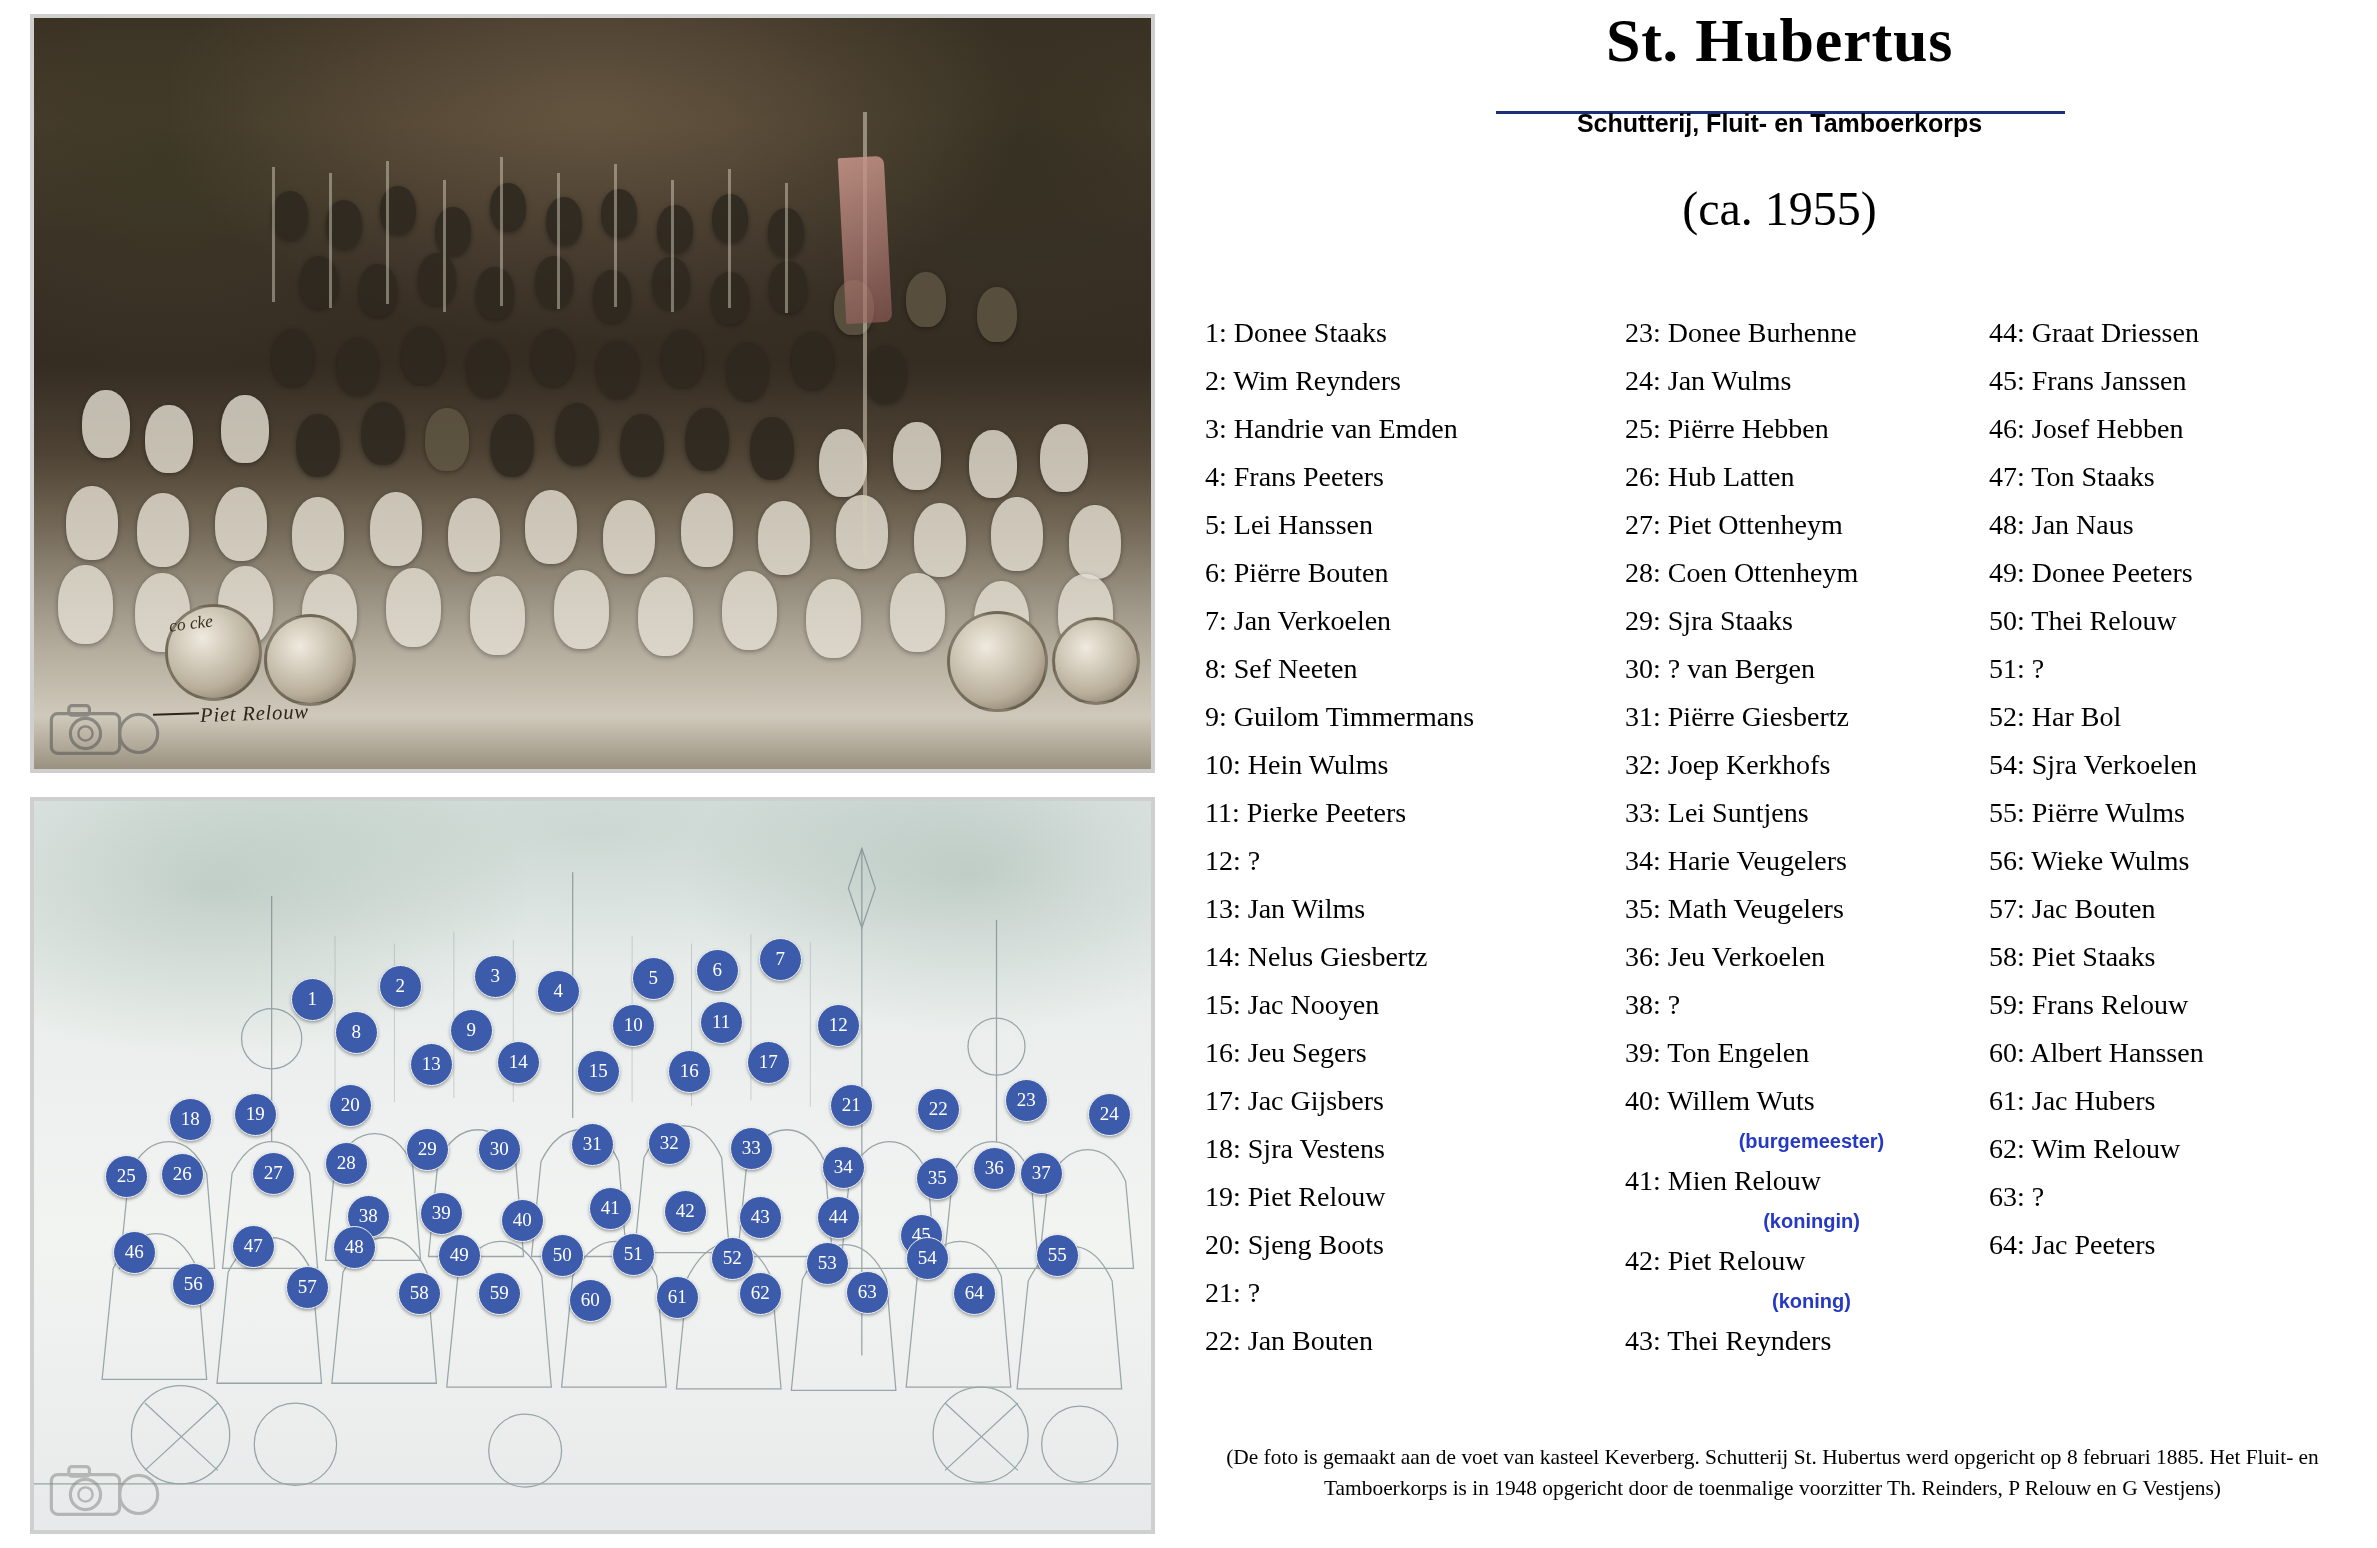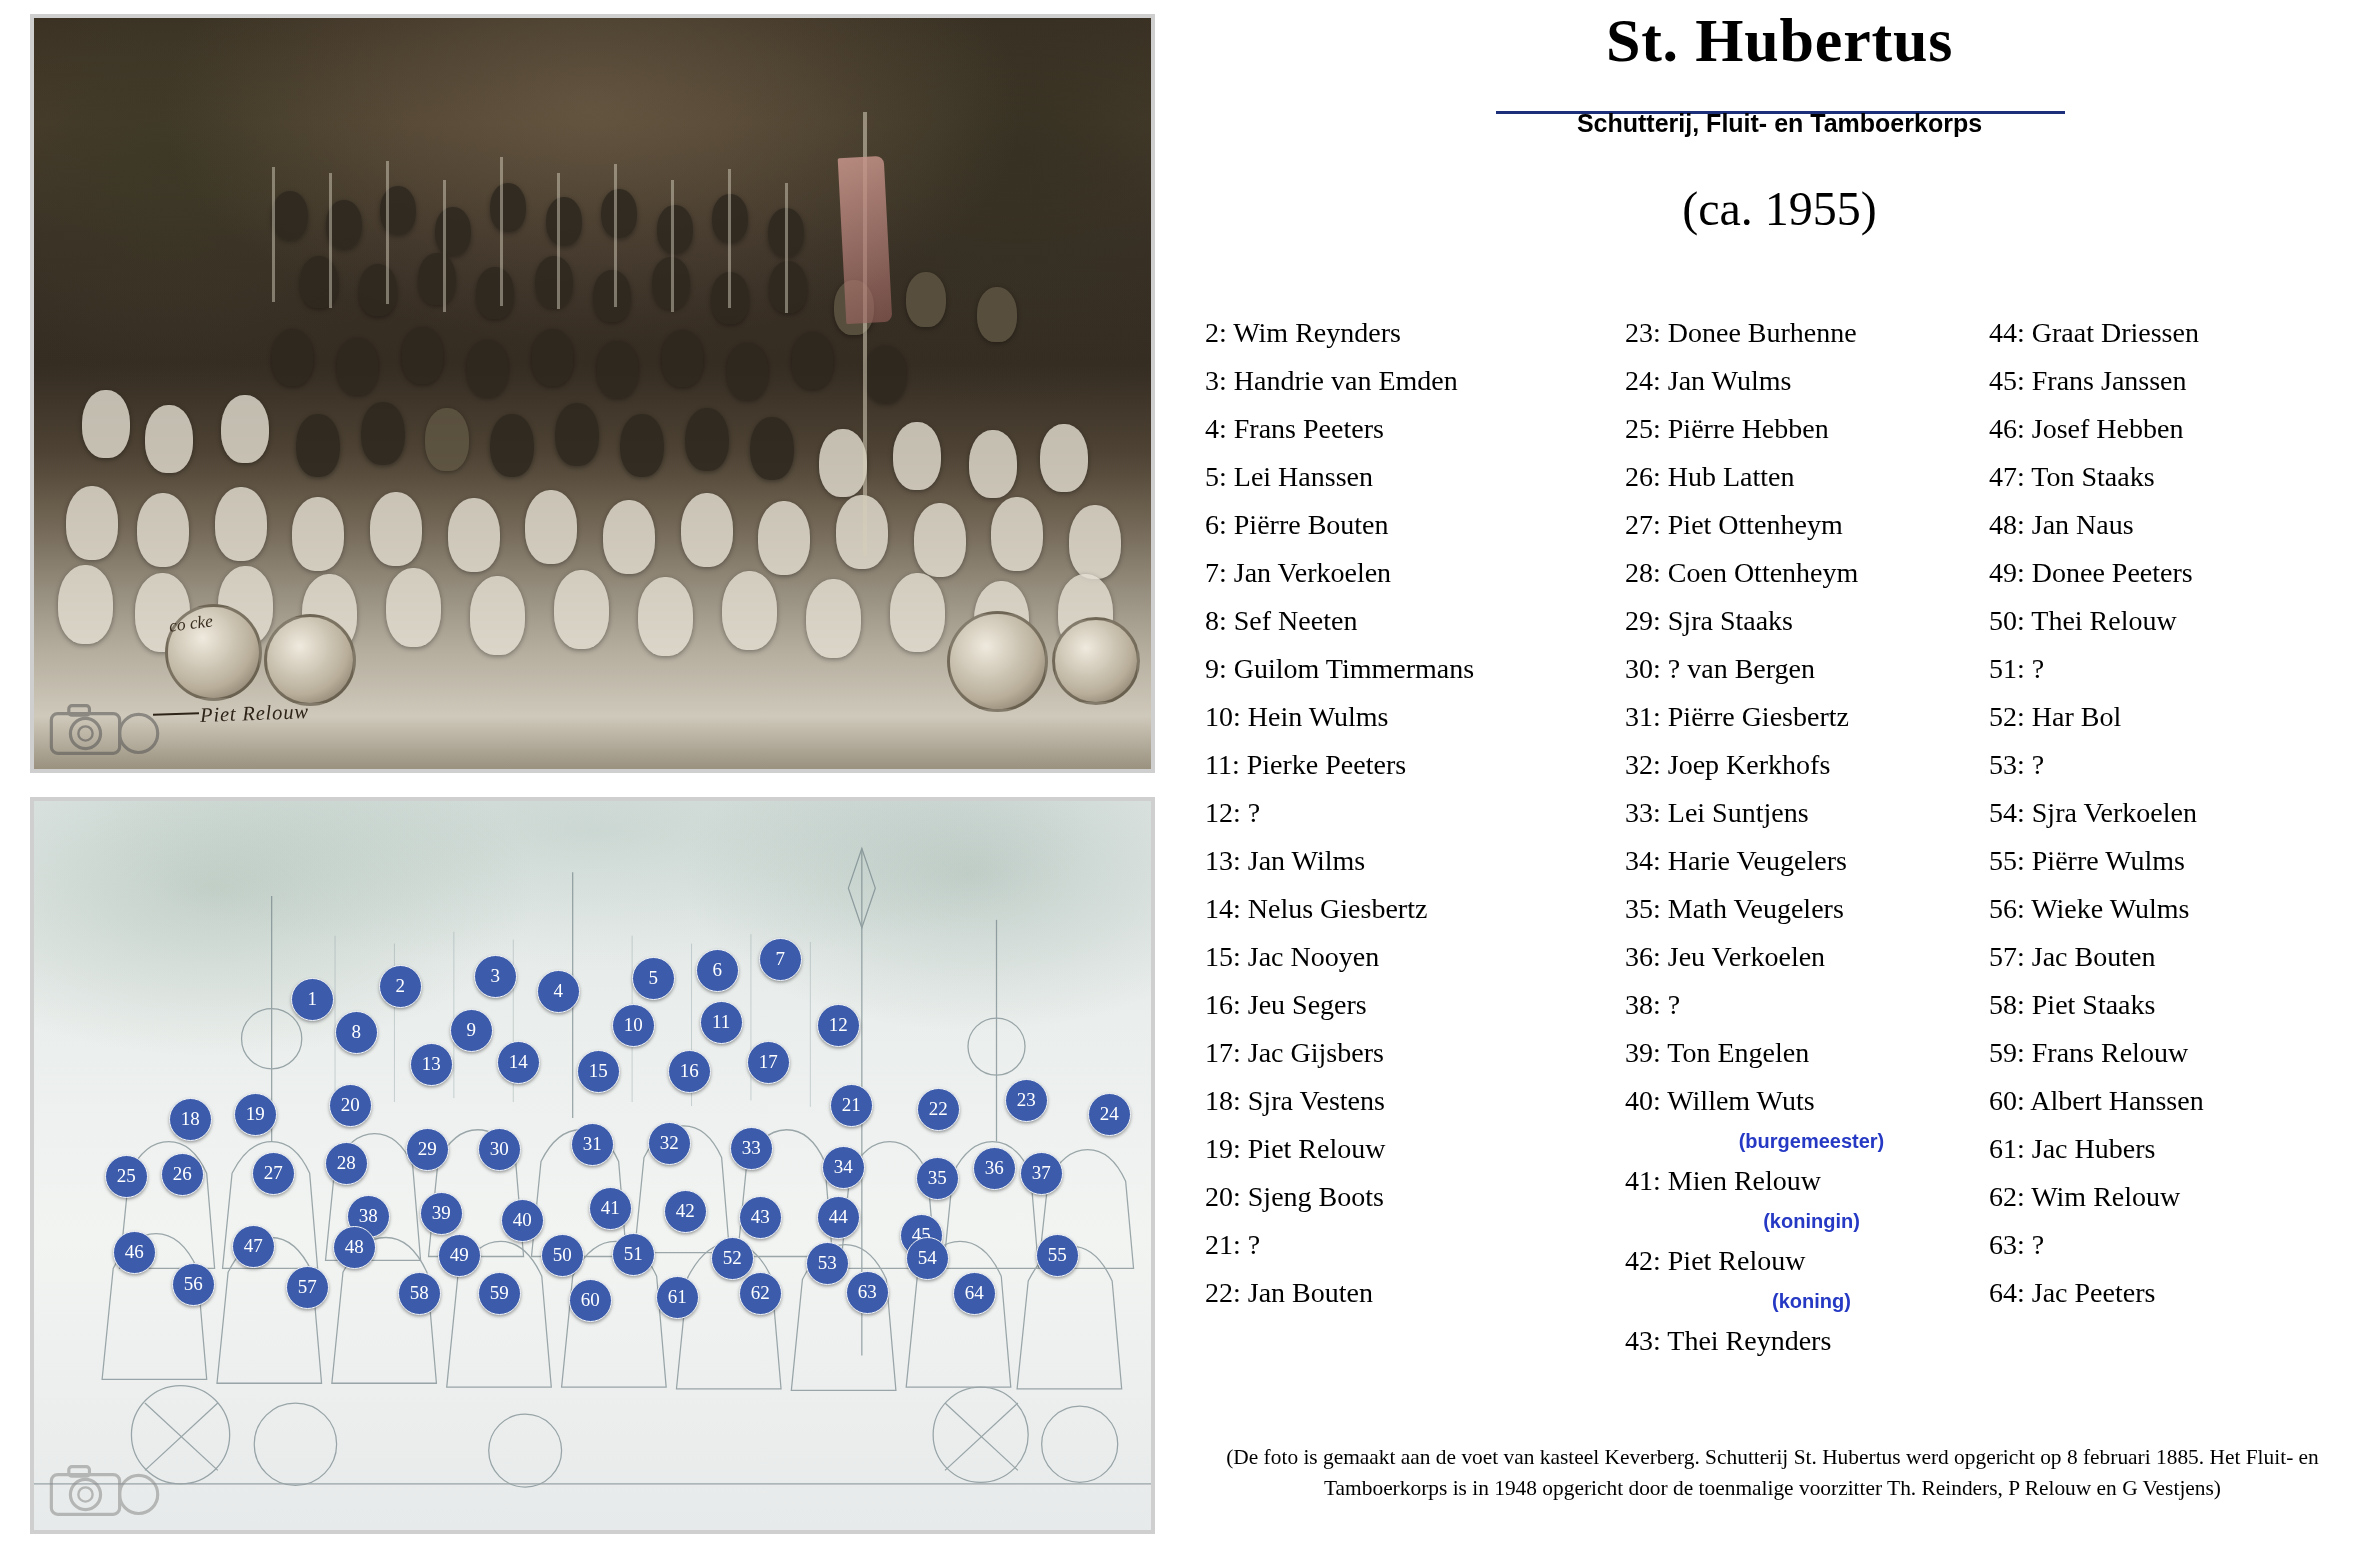--- a/index.html
+++ b/index.html
@@ -534,20 +534,21 @@
 
 <div class="right-col">
 
   <div class="title">St. Hubertus</div>
   <div class="title-underline"></div>
   <div class="subtitle">Schutterij, Fluit- en Tamboerkorps</div>
   <div class="year">(ca. 1955)</div>
 
   <div class="names">
     <div class="names-col c1" id="col1">
+        <div class="name-row"><span>1: Donee Staaks</span></div>
         <div class="name-row"><span>2: Wim Reynders</span></div>
         <div class="name-row"><span>3: Handrie van Emden</span></div>
         <div class="name-row"><span>4: Frans Peeters</span></div>
         <div class="name-row"><span>5: Lei Hanssen</span></div>
         <div class="name-row"><span>6: Piërre Bouten</span></div>
         <div class="name-row"><span>7: Jan Verkoelen</span></div>
         <div class="name-row"><span>8: Sef Neeten</span></div>
         <div class="name-row"><span>9: Guilom Timmermans</span></div>
         <div class="name-row"><span>10: Hein Wulms</span></div>
         <div class="name-row"><span>11: Pierke Peeters</span></div>
@@ -588,21 +589,20 @@
     <div class="names-col c3" id="col3">
         <div class="name-row"><span>44: Graat Driessen</span></div>
         <div class="name-row"><span>45: Frans Janssen</span></div>
         <div class="name-row"><span>46: Josef Hebben</span></div>
         <div class="name-row"><span>47: Ton Staaks</span></div>
         <div class="name-row"><span>48: Jan Naus</span></div>
         <div class="name-row"><span>49: Donee Peeters</span></div>
         <div class="name-row"><span>50: Thei Relouw</span></div>
         <div class="name-row"><span>51: ?</span></div>
         <div class="name-row"><span>52: Har Bol</span></div>
-        <div class="name-row"><span>53: ?</span></div>
         <div class="name-row"><span>54: Sjra Verkoelen</span></div>
         <div class="name-row"><span>55: Piërre Wulms</span></div>
         <div class="name-row"><span>56: Wieke Wulms</span></div>
         <div class="name-row"><span>57: Jac Bouten</span></div>
         <div class="name-row"><span>58: Piet Staaks</span></div>
         <div class="name-row"><span>59: Frans Relouw</span></div>
         <div class="name-row"><span>60: Albert Hanssen</span></div>
         <div class="name-row"><span>61: Jac Hubers</span></div>
         <div class="name-row"><span>62: Wim Relouw</span></div>
         <div class="name-row"><span>63: ?</span></div>

